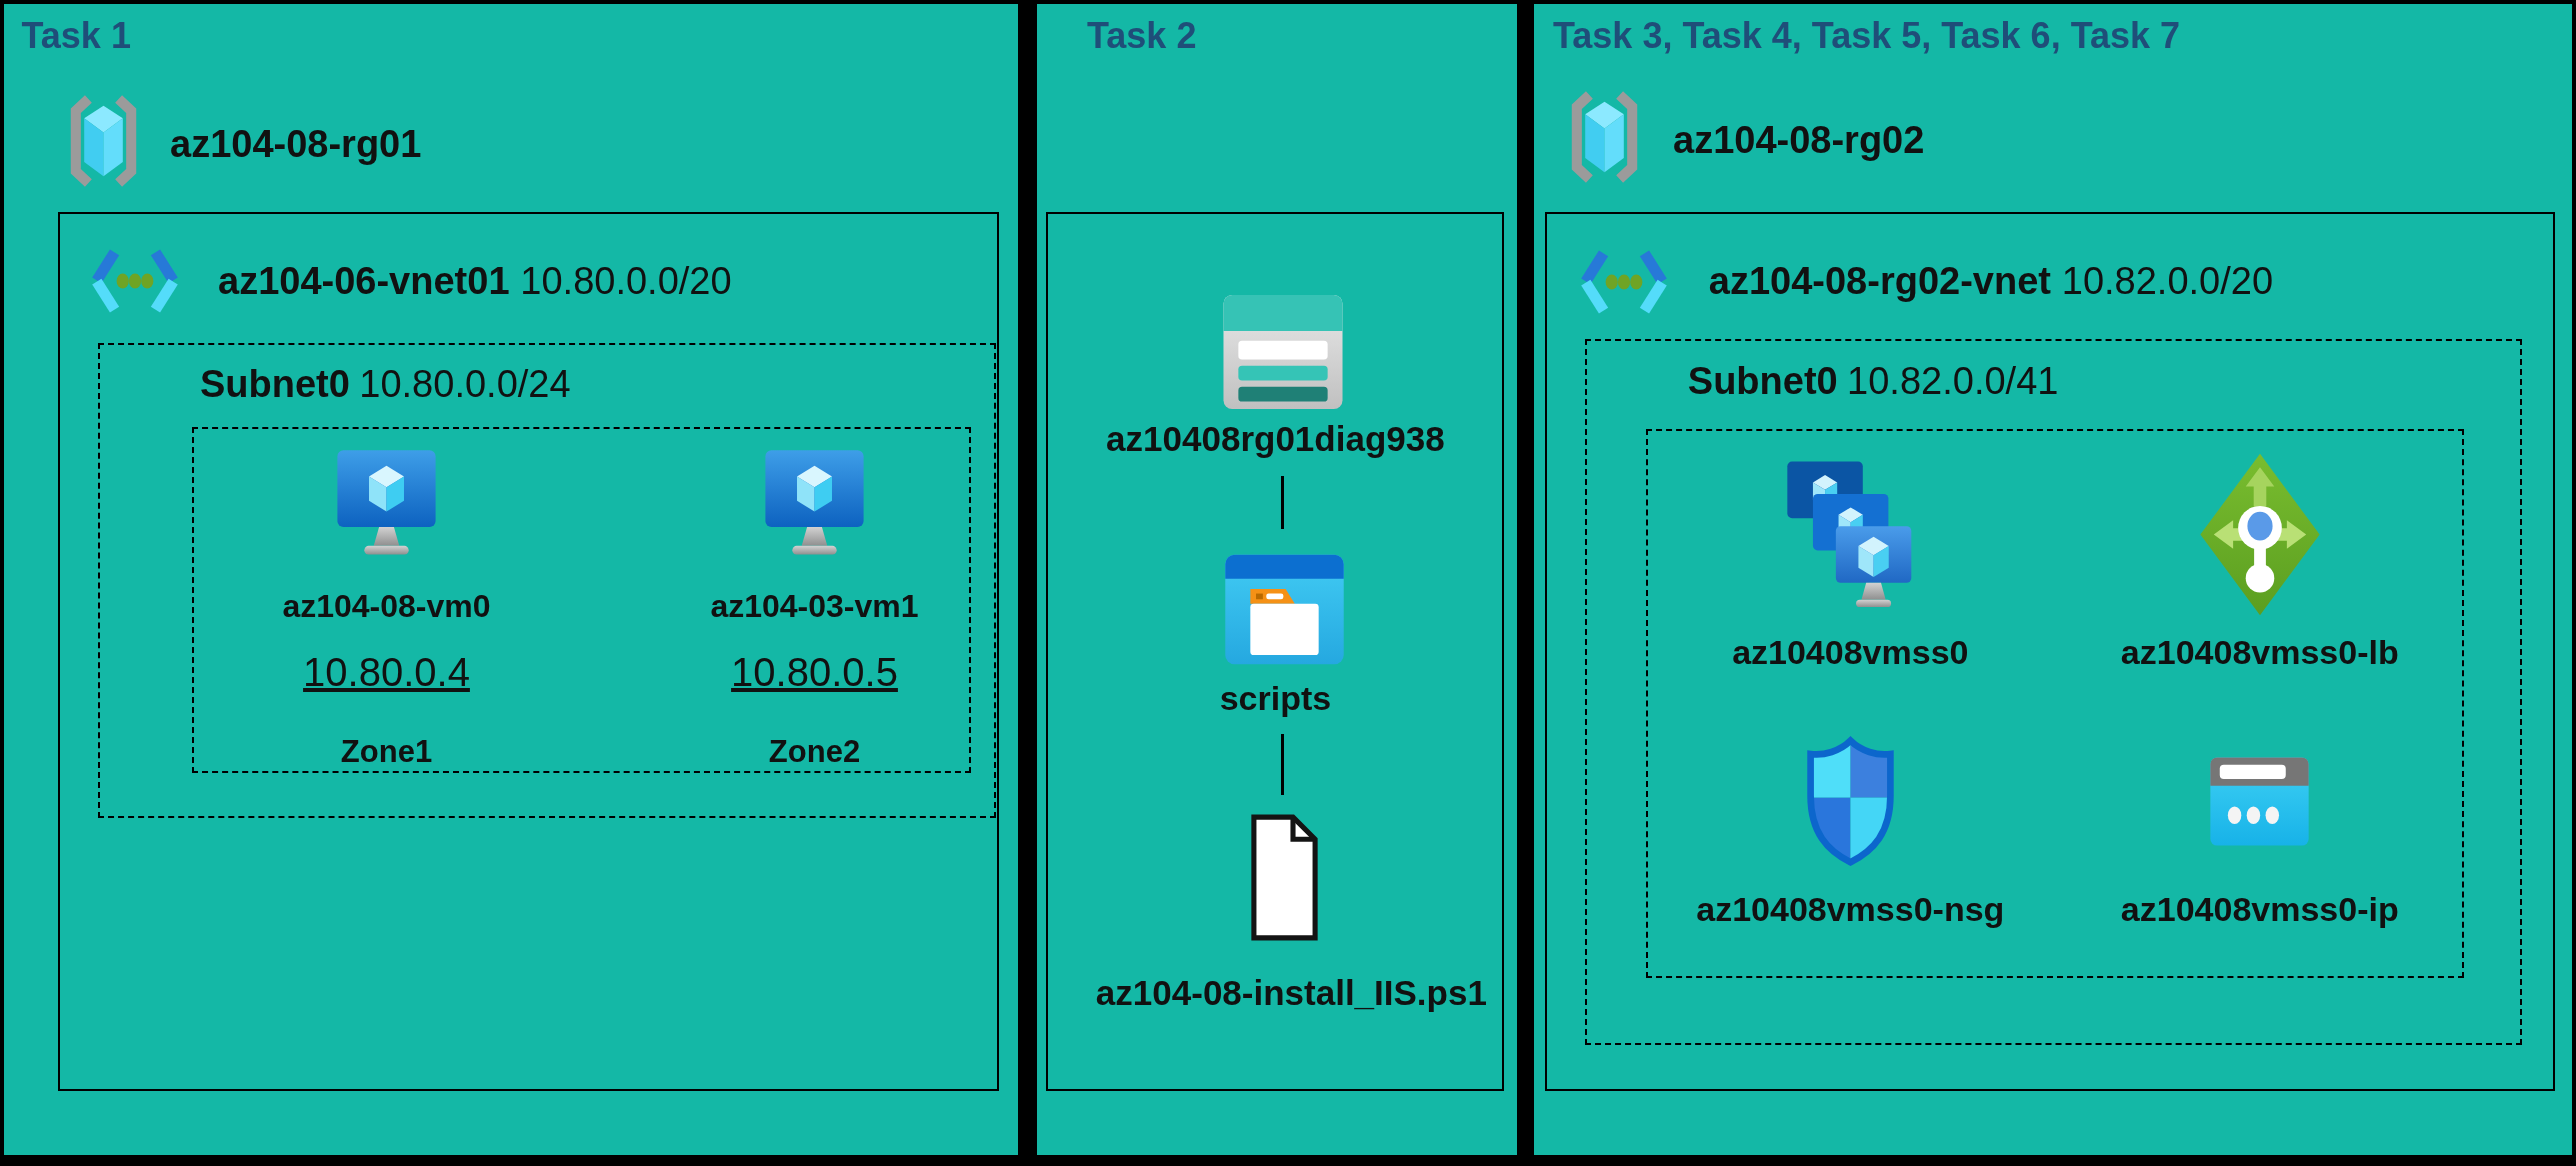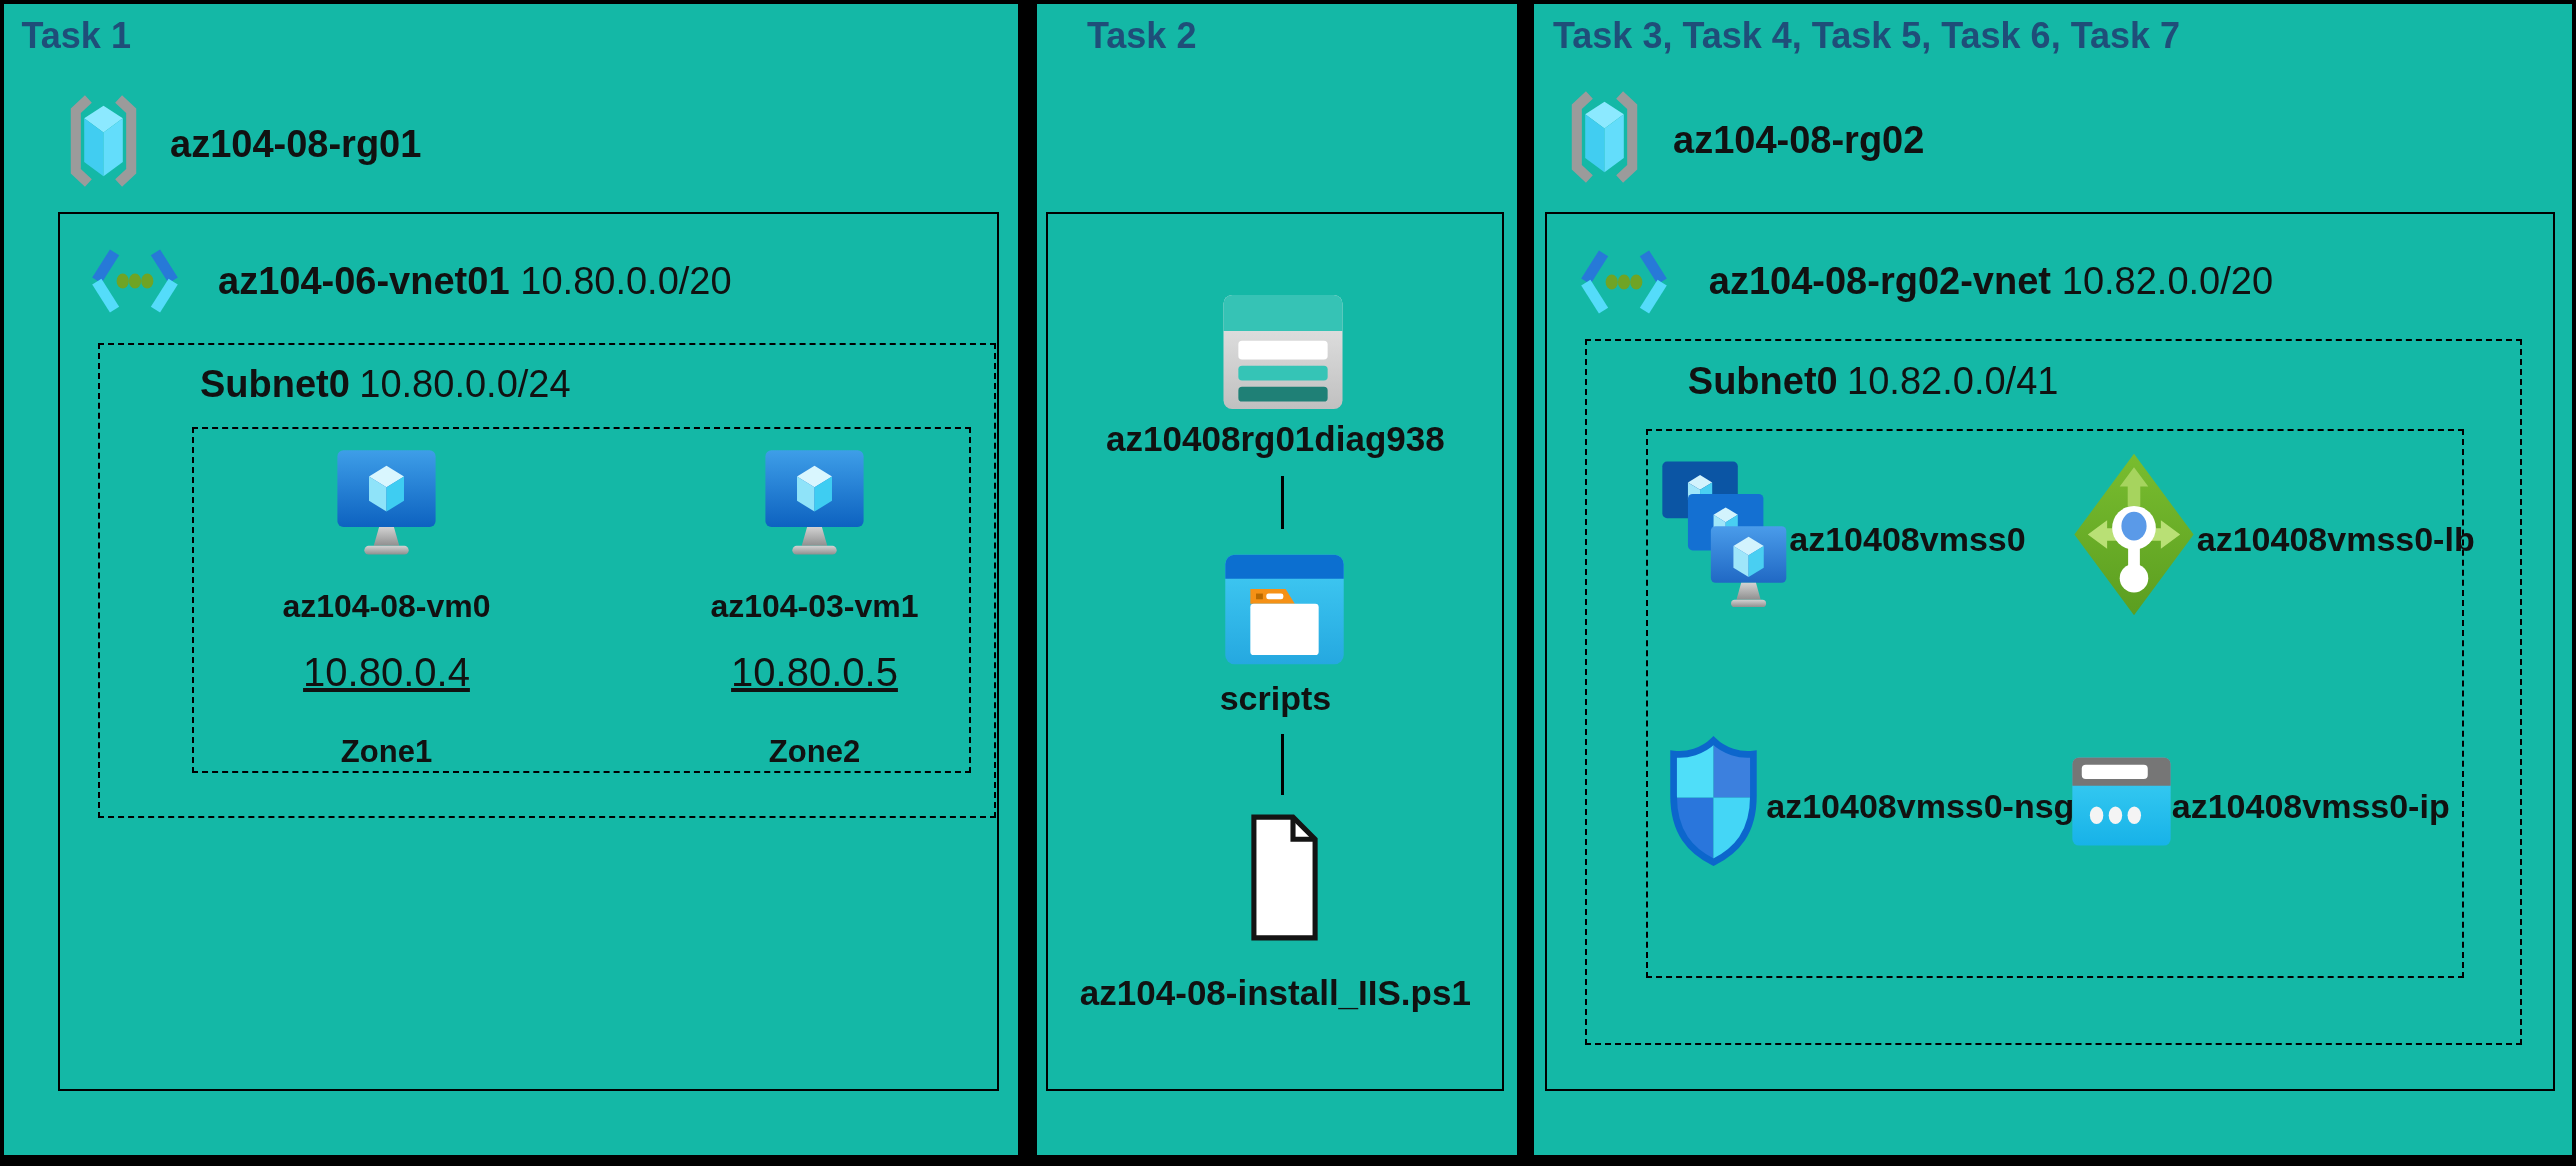--- a/index.html
+++ b/index.html
@@ -22,21 +22,21 @@
   .vnet-label .cidr{font-weight:400;margin-left:10.8px;}
   .subnet-label{position:absolute;font-size:38px;white-space:nowrap;}
   .subnet-label .name{font-weight:700;}
   .subnet-label .cidr{font-weight:400;margin-left:9.4px;}
   .vm-cell{position:absolute;width:303px;display:flex;flex-direction:column;align-items:center;}
   .vm-name{font-size:32px;font-weight:700;margin-top:26px;white-space:nowrap;}
   .vm-ip{font-size:40px;font-weight:400;margin-top:25px;white-space:nowrap;text-decoration:underline;}
   .vm-zone{font-size:31px;font-weight:700;margin-top:39px;white-space:nowrap;}
   .p2-label{position:absolute;left:0;width:100%;text-align:center;font-size:35px;font-weight:700;white-space:nowrap;}
   .connector{position:absolute;width:2.7px;background:#000;}
-  .res-cell{position:absolute;width:378px;display:flex;flex-direction:row;align-items:center;}
+  .res-cell{position:absolute;width:378px;display:flex;flex-direction:column;align-items:center;}
   .res-iconbox{display:flex;align-items:center;justify-content:center;}
   .res-label{font-size:34px;font-weight:700;margin-top:10.8px;white-space:nowrap;}
   svg{display:block;}
 </style>
 </head>
 <body>
 
 <svg width="0" height="0" style="position:absolute">
   <defs>
     <linearGradient id="vmGrad" x1="0" y1="0" x2="0" y2="1">
@@ -179,21 +179,21 @@
     <div class="p2-label" style="top:465px;font-size:34px;">scripts</div>
 
     <div class="connector" style="left:233px;top:520px;height:61px;"></div>
 
     <div style="position:absolute;left:194px;top:599px;">
       <svg width="85" height="129" viewBox="0 0 100 150">
         <path d="M14 4 H60 L86 30 V146 H14 Z" fill="#ffffff" stroke="#141414" stroke-width="6"></path>
         <path d="M60 4 V30 H86" fill="none" stroke="#141414" stroke-width="6"></path>
       </svg>
     </div>
-    <div class="p2-label" style="top:759px;">az104-08-install_IIS.ps1</div>
+    <div class="p2-label" style="top:759px;margin-left:16px;">az104-08-install_IIS.ps1</div>
   </div>
 </div>
 
 <div class="panel" id="panel3">
   <div class="task-title" style="left:19px;top:10.8px;text-align:right;">Task 3, Task 4, Task 5, Task 6, Task 7</div>
 
   <div class="rg-row-icon" style="left:28px;top:86px;">
     <svg width="85" height="94" viewBox="0 0 100 112">
         <use href="#rgIcon"></use>
       </svg>

